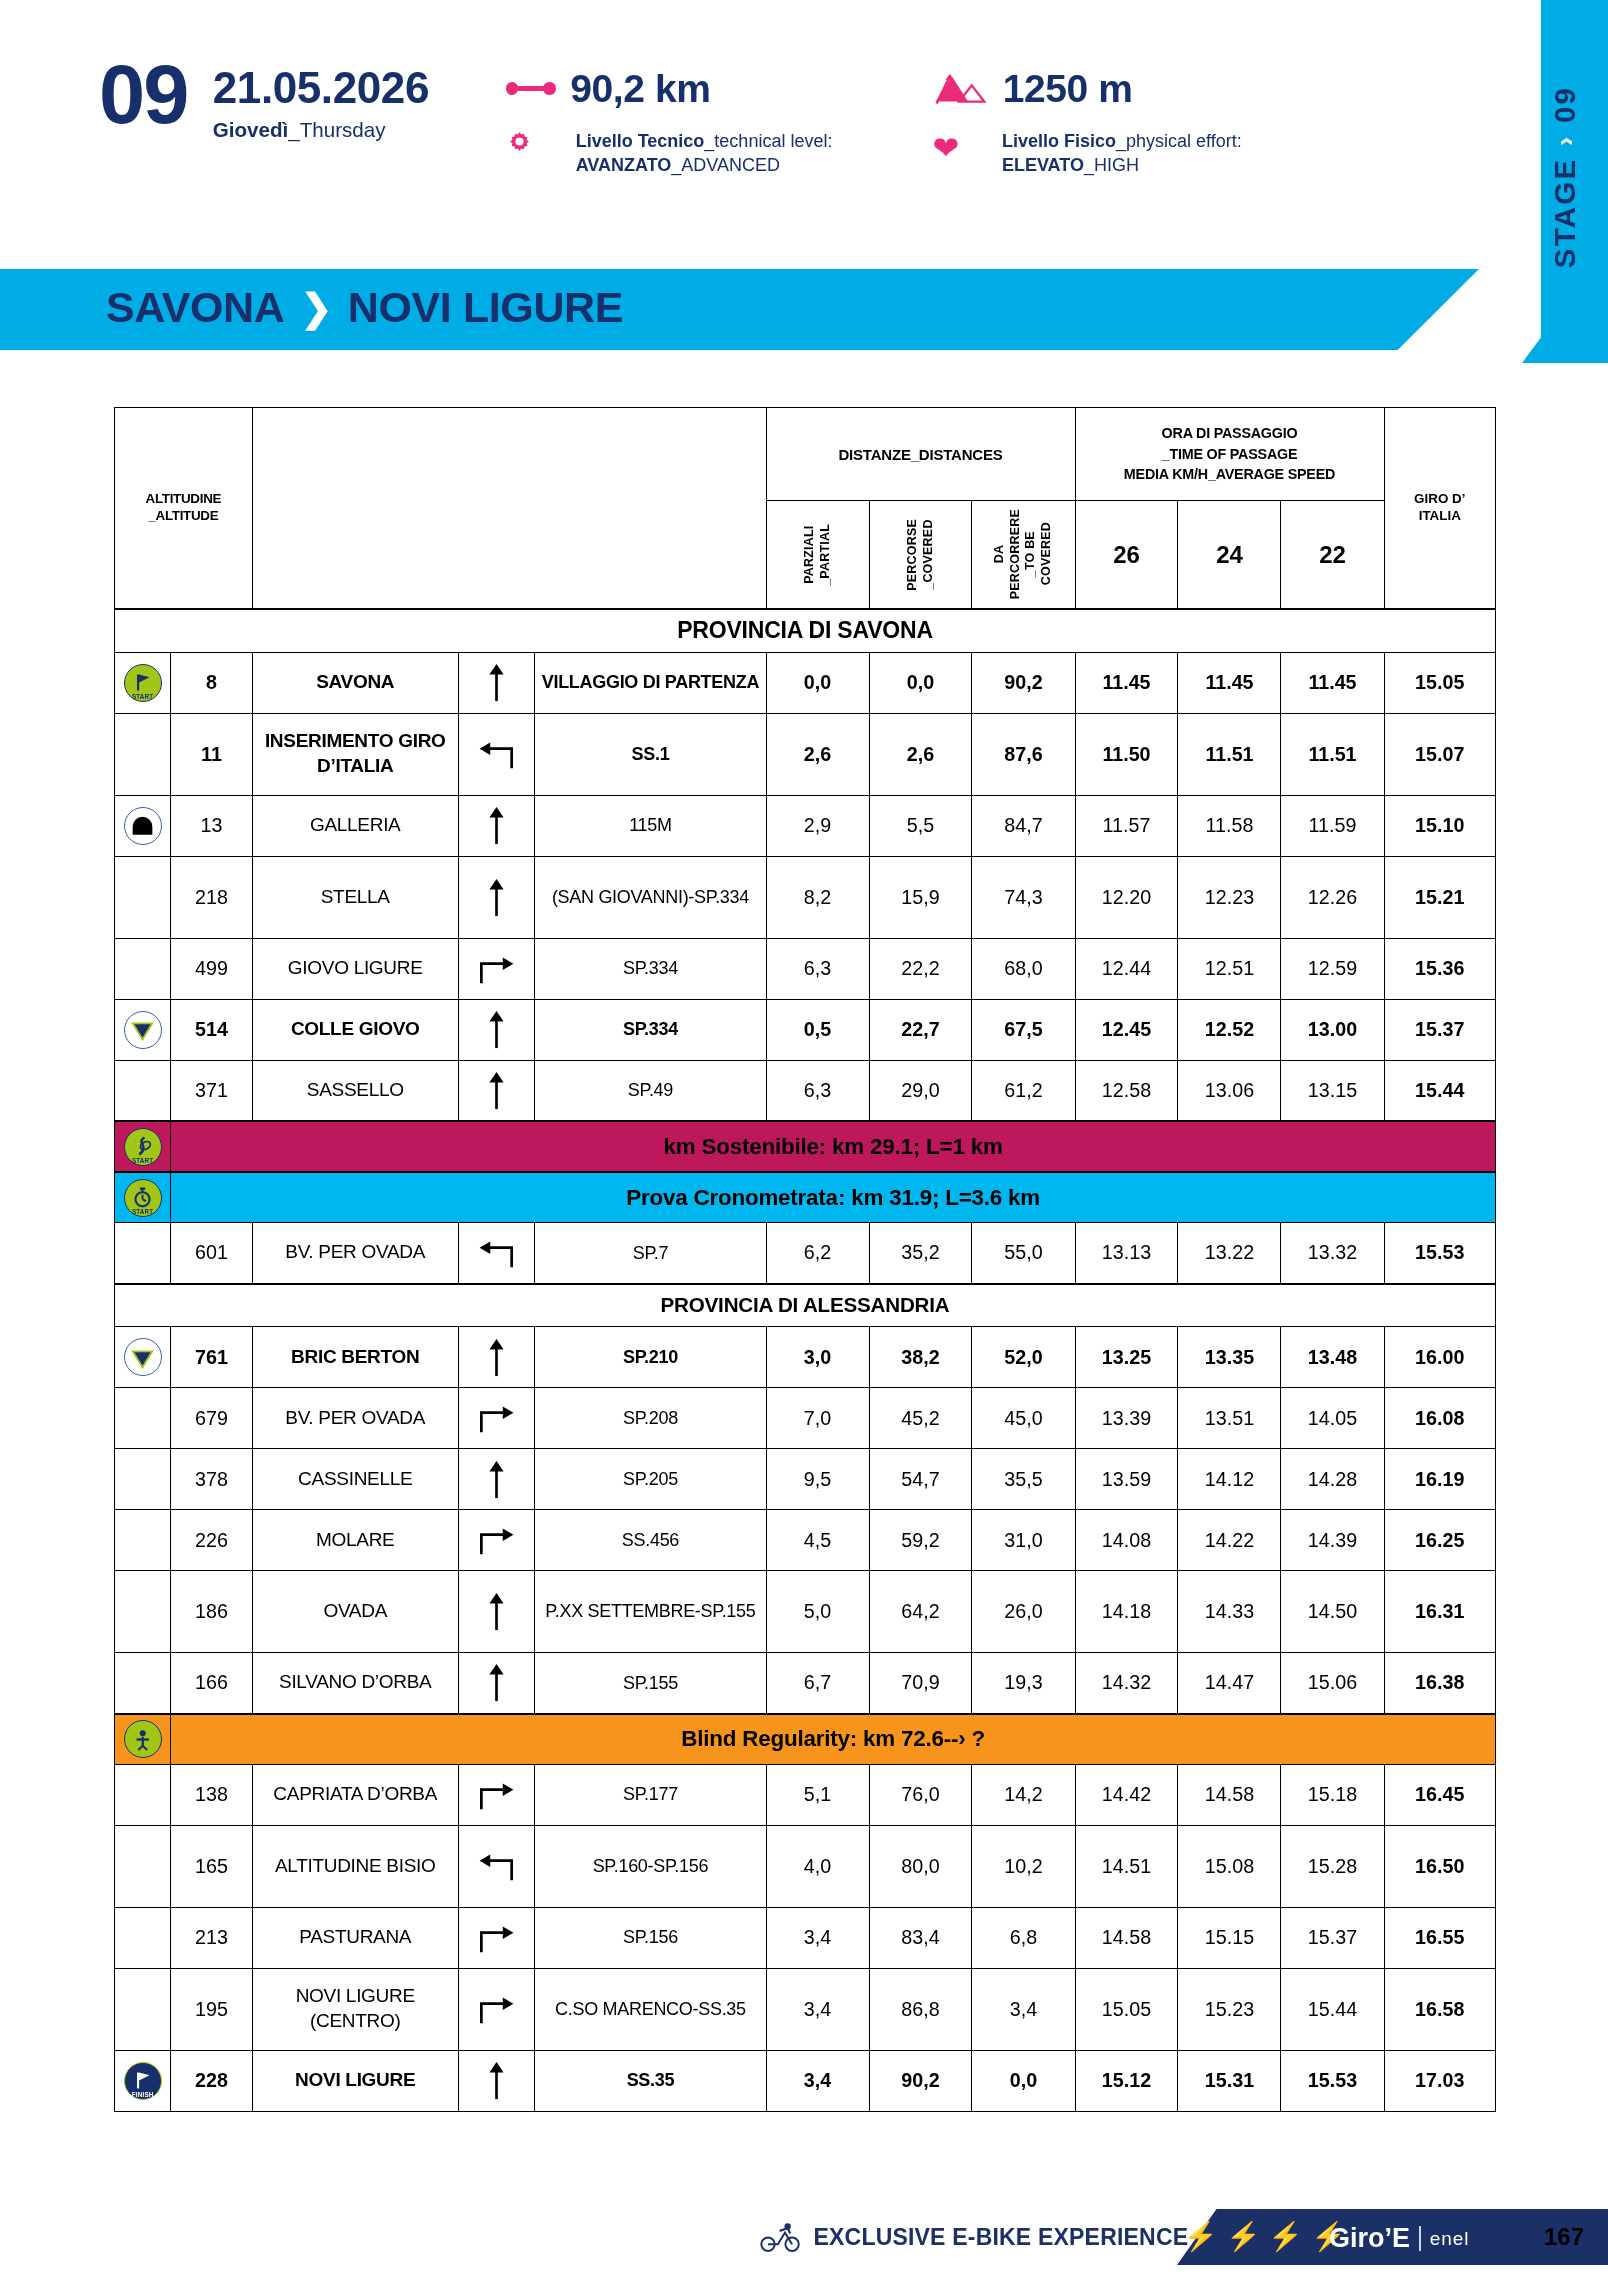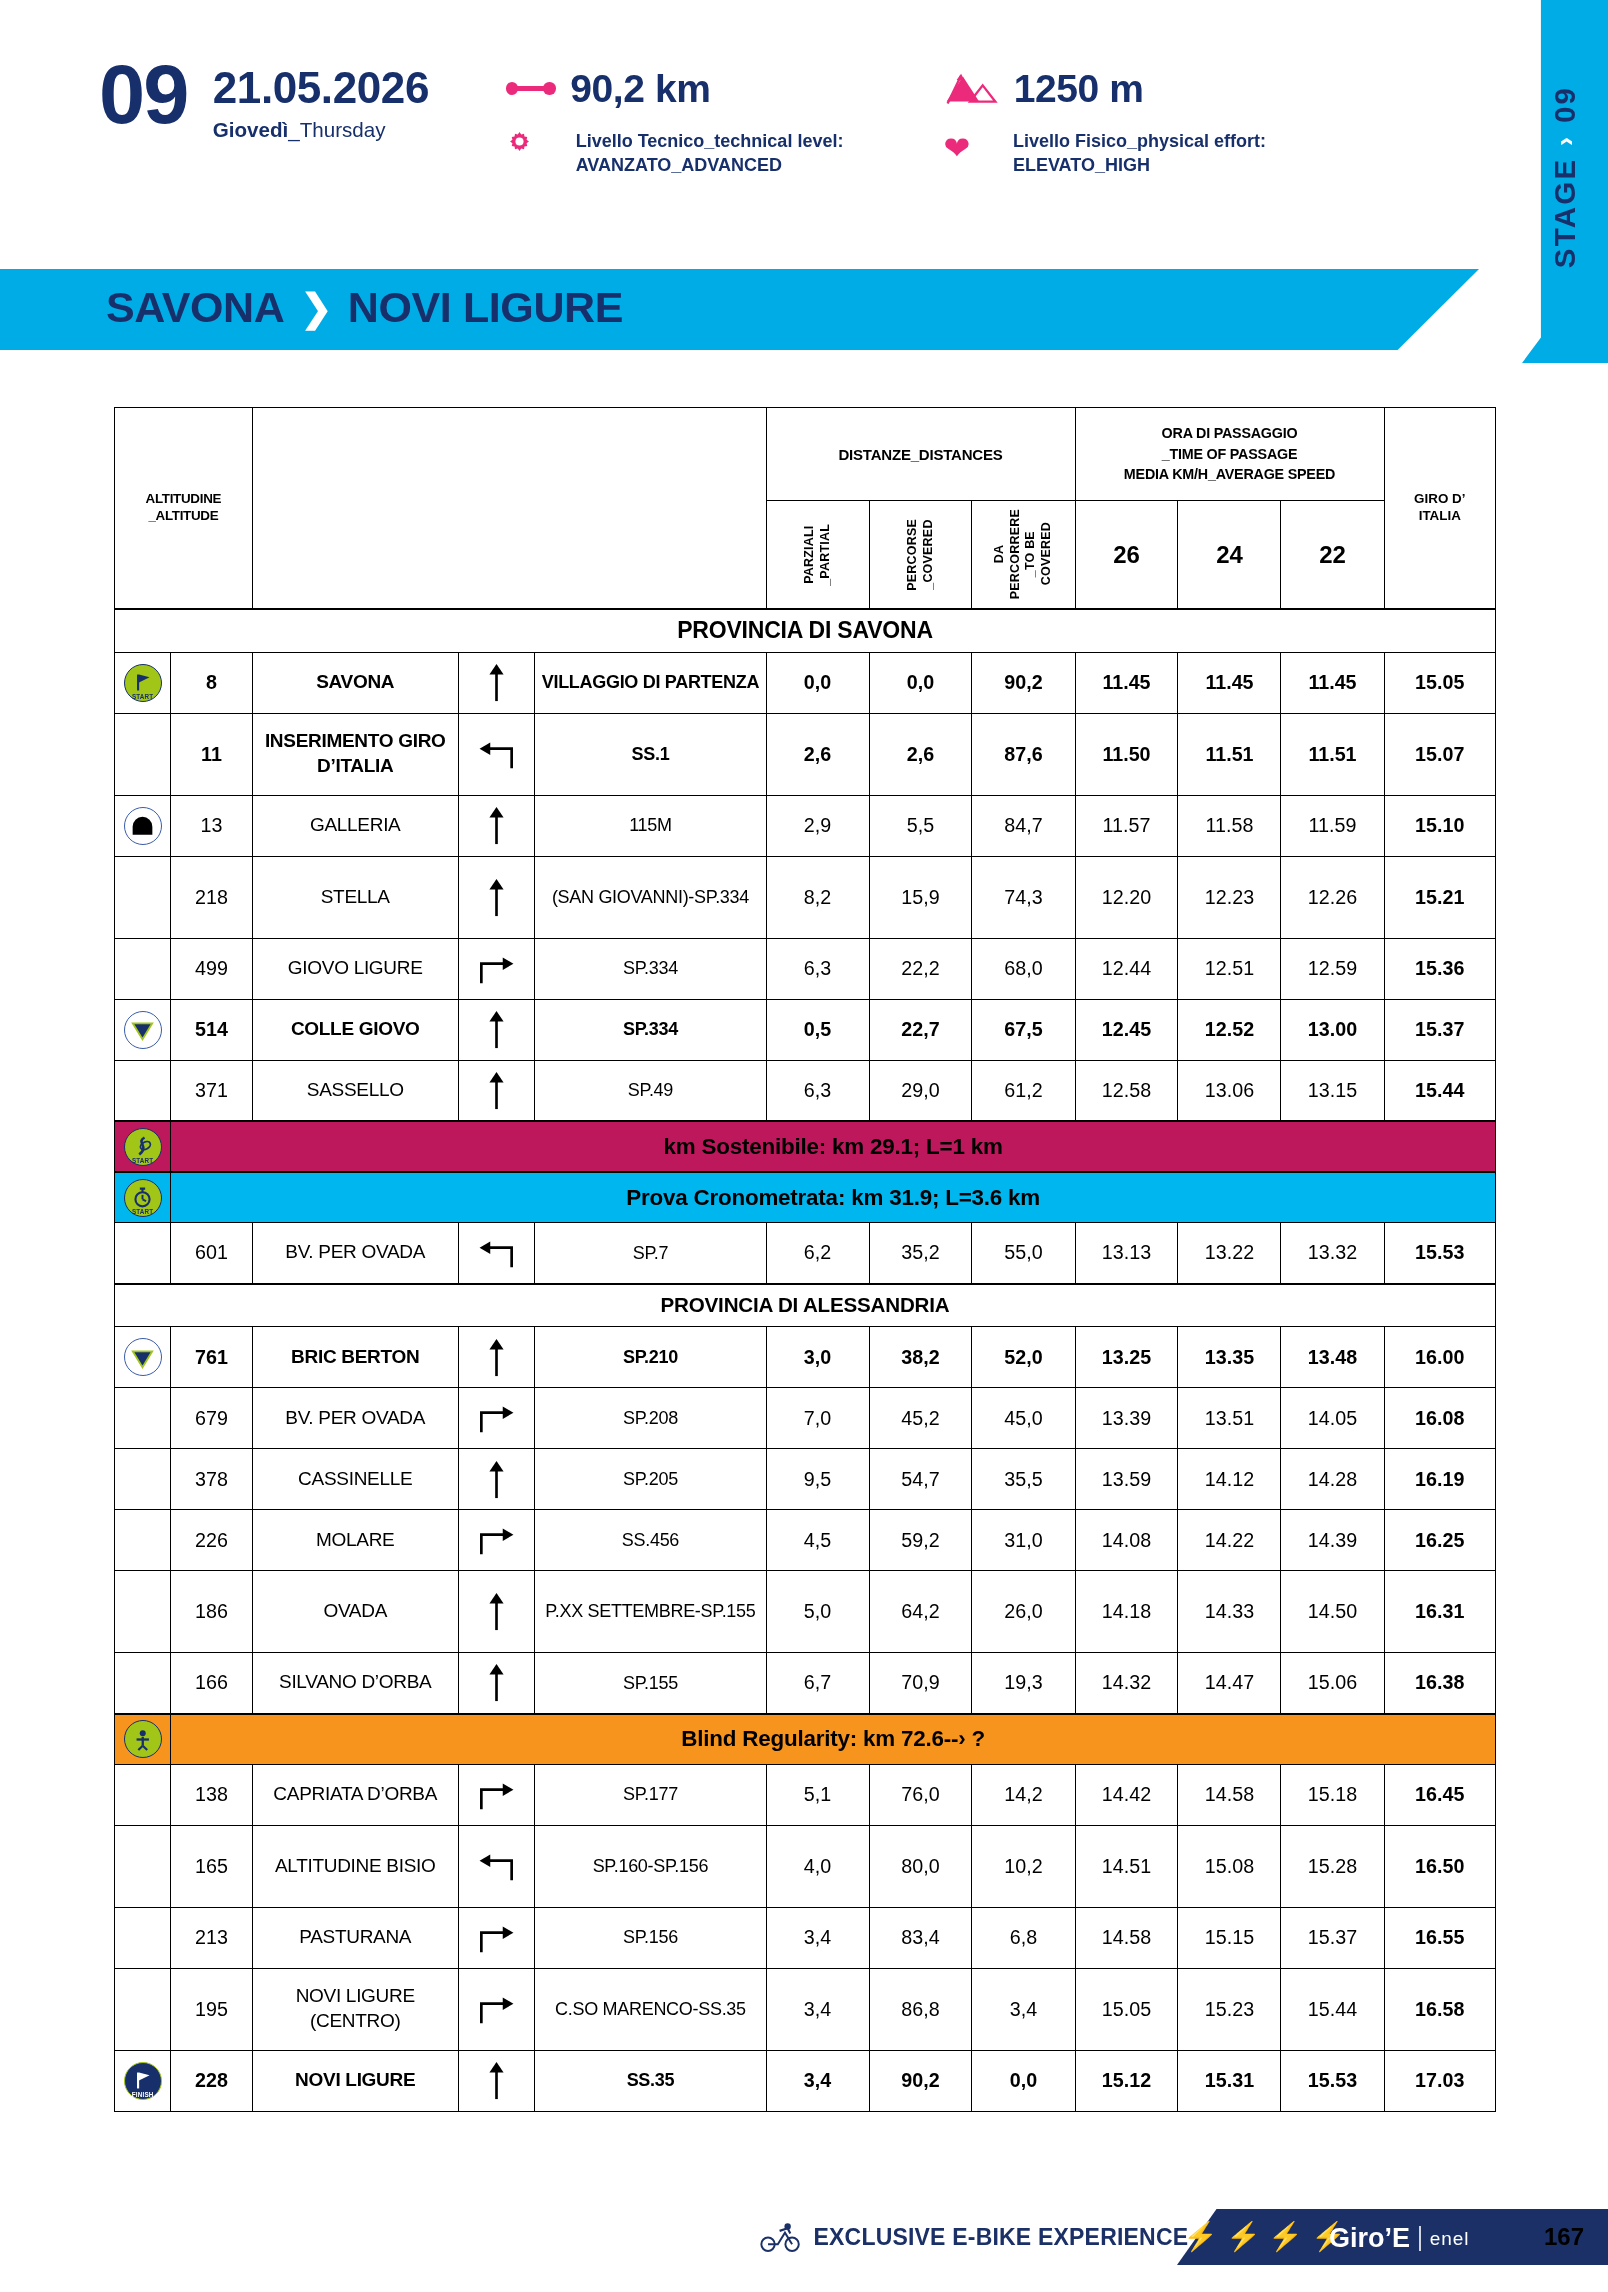--- a/index.html
+++ b/index.html
@@ -61,21 +61,21 @@
   .day-it { font-weight: bold; }
   .day-en { font-weight: normal; }
 
   .metrics { margin-left: 77px; margin-top: 19.7px; display: flex; }
   .metric-col { display: flex; flex-direction: column; }
   .metric-top { display: flex; align-items: center; gap: 14.3px; }
   .metric-val { font-size: 39px; font-weight: bold; color: #17306b; letter-spacing: -0.4px; }
   .metric-sub { display: flex; margin-top: 19.7px; gap: 10.7px; align-items: flex-start; }
   .sub-text { font-size: 18px; color: #17306b; line-height: 1.32; }
   .sub-text .b { font-weight: bold; margin-left: 32px; }
-  .sub-text .n { font-weight: bold; }
+  .sub-text .n { font-weight: normal; }
   .gap-col { width: 100px; }
 
   
   .icon-dist { width: 50px; height: 18px; position: relative; }
   .icon-dist .bar { position: absolute; top: 6.3px; left: 5.4px; width: 39px; height: 5.4px; background: #ec2a7b; }
   .icon-dist .d1, .icon-dist .d2 { position: absolute; top: 2.7px; width: 12.5px; height: 12.5px; border-radius: 50%; background: #ec2a7b; }
   .icon-dist .d1 { left: 0; } .icon-dist .d2 { right: 0; }
 
   .icon-heart { font-size: 32px; color: #ec2a7b; line-height: 1; margin-top: 1.8px; }
 

